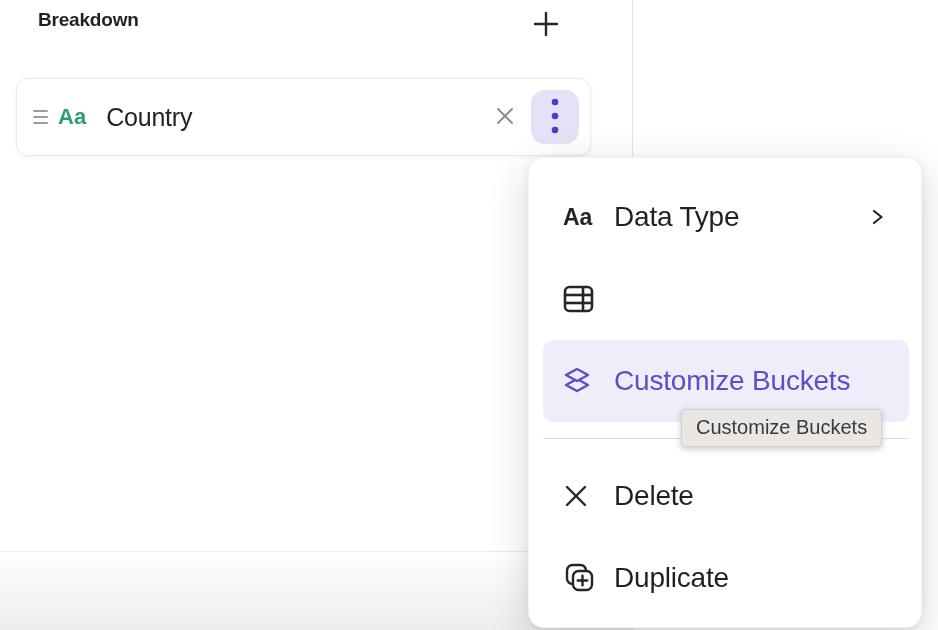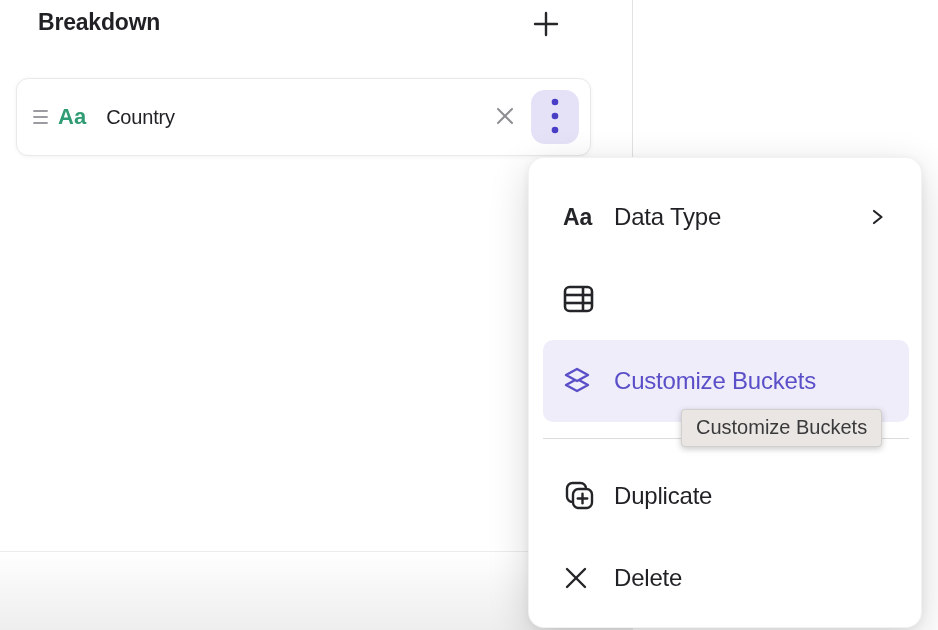--- a/index.html
+++ b/index.html
@@ -2,43 +2,43 @@
 <html><head>
 <meta charset="utf-8">
 <style>
   * { margin: 0; padding: 0; box-sizing: border-box; }
   html, body { width: 938px; height: 630px; }
   body { font-family: "Liberation Sans", sans-serif; background: #ffffff; }
   .screen { position: relative; width: 938px; height: 630px; background: #ffffff; overflow: hidden; }
 
   
   .left-panel { position: absolute; left: 0; top: 0; width: 633px; height: 630px; background: #ffffff; }
-  .panel-title { position: absolute; left: 38px; top: 9px; font-size: 23px; font-weight: 700; color: #1f2125; letter-spacing: -0.2px; text-align: center; }
+  .panel-title { position: absolute; left: 38px; top: 9px; font-size: 19px; font-weight: 700; color: #1f2125; letter-spacing: -0.2px; text-align: center; }
   .add-btn { position: absolute; left: 528px; top: 7px; width: 36px; height: 36px; display: flex; align-items: center; justify-content: center; background: transparent; border: none; cursor: pointer; border-radius: 8px; }
 
   .field-card { position: absolute; left: 16px; top: 78px; width: 575px; height: 78px; background: #ffffff; border: 1px solid #e9e9ec; border-radius: 12px; box-shadow: 0 1px 4px rgba(0,0,0,0.05); display: flex; align-items: center; padding-left: 14px; }
   .drag-handle { display: flex; align-items: center; justify-content: center; width: 18px; height: 30px; cursor: grab; }
   .type-badge { margin-left: 9px; font-size: 22px; font-weight: 700; color: #2f9c74; }
-  .field-name { margin-left: 20px; font-size: 20px; font-weight: 500; color: #212327; letter-spacing: -0.2px; }
+  .field-name { margin-left: 20px; font-size: 25px; font-weight: 500; color: #212327; letter-spacing: -0.2px; }
   .spacer { flex: 1; }
   .icon-btn { width: 32px; height: 32px; display: flex; align-items: center; justify-content: center; background: transparent; border: none; cursor: pointer; border-radius: 8px; }
   .close-btn { margin-right: 10px; }
   .kebab-btn { width: 48px; height: 54px; margin-right: 11px; display: flex; align-items: center; justify-content: center; background: #e5e2f8; border: none; border-radius: 14px; cursor: pointer; }
 
   .footer-line { position: absolute; left: 0; top: 551px; width: 633px; height: 1px; background: #ececee; }
   .footer-fade { position: absolute; left: 0; top: 552px; width: 633px; height: 78px; background: linear-gradient(180deg, #ffffff 0%, #f5f5f6 55%, #eeeeef 100%); }
 
   
   .v-divider { position: absolute; left: 632px; top: 0; width: 1px; height: 158px; background: #e2e2e4; }
 
   
   .context-menu { position: absolute; left: 528px; top: 157px; width: 394px; height: 471px; background: #ffffff; border: 1px solid rgba(0,0,0,0.05); border-radius: 16px; box-shadow: 0 12px 40px rgba(0,0,0,0.16), 0 2px 8px rgba(0,0,0,0.06); padding-top: 18px; z-index: 5; }
   .menu-item { height: 82px; margin: 0 12px 0 14px; padding: 0 24px 0 20px; display: flex; align-items: center; border-radius: 10px; cursor: pointer; }
   .menu-item .mi-icon { width: 51px; display: flex; align-items: center; }
-  .menu-item .mi-label { font-size: 24px; font-weight: 500; color: #1f2125; letter-spacing: -0.2px; }
+  .menu-item .mi-label { font-size: 28px; font-weight: 500; color: #1f2125; letter-spacing: -0.2px; }
   .menu-item.active { background: #efedfa; }
   .menu-item.active .mi-label { color: #5a4fc8; }
   .aa-glyph { font-size: 23px; font-weight: 700; color: #232528; }
   .chevron { margin-left: auto; display: flex; align-items: center; }
   .menu-divider { height: 1px; margin: 16px 12px 16px 14px; background: #dcdcde; }
 
   
   .tooltip { position: absolute; left: 152px; top: 251px; padding: 6px 14px 7px 14px; background: #e9e6e3; border: 1px solid #d2cfcc; border-radius: 4px; box-shadow: 0 2px 6px rgba(0,0,0,0.22); font-size: 20px; color: #3a3a3c; white-space: nowrap; z-index: 6; }
 </style>
 </head>
@@ -136,40 +136,40 @@
             <path d="M3 10 L14 4 L25 10 L14 16 Z" fill="#efedfa" stroke="#5a4fc8" stroke-width="2.4" stroke-linejoin="round"></path>
           </svg>
       </span>
       <span class="mi-label">Customize Buckets</span>
     </div>
 
     <div class="menu-divider"></div>
 
     <div class="menu-item">
       <span class="mi-icon">
+        <svg width="26" height="26" viewBox="0 0 26 26">
+            <g stroke="#232528" stroke-width="2.4" stroke-linecap="round" fill="none">
+              <line x1="4" y1="4" x2="22" y2="22"></line>
+              <line x1="22" y1="4" x2="4" y2="22"></line>
+            </g>
+          </svg>
+      </span>
+      <span class="mi-label">Delete</span>
+    </div>
+
+    <div class="menu-item">
+      <span class="mi-icon">
         <svg width="33" height="33" viewBox="0 0 33 33">
             <rect x="4" y="3" width="19" height="19" rx="5.5" fill="none" stroke="#232528" stroke-width="2.4"></rect>
             <rect x="10" y="9" width="19" height="19" rx="5.5" fill="#ffffff" stroke="#232528" stroke-width="2.4"></rect>
             <g stroke="#232528" stroke-width="2.4" stroke-linecap="round">
               <line x1="19.5" y1="13.8" x2="19.5" y2="23.2"></line>
               <line x1="14.8" y1="18.5" x2="24.2" y2="18.5"></line>
             </g>
           </svg>
       </span>
       <span class="mi-label">Duplicate</span>
     </div>
 
-    <div class="menu-item">
-      <span class="mi-icon">
-        <svg width="26" height="26" viewBox="0 0 26 26">
-            <g stroke="#232528" stroke-width="2.4" stroke-linecap="round" fill="none">
-              <line x1="4" y1="4" x2="22" y2="22"></line>
-              <line x1="22" y1="4" x2="4" y2="22"></line>
-            </g>
-          </svg>
-      </span>
-      <span class="mi-label">Delete</span>
-    </div>
-
     <div class="tooltip">Customize Buckets</div>
   </div>
 
 </div>
 
 </body></html>

